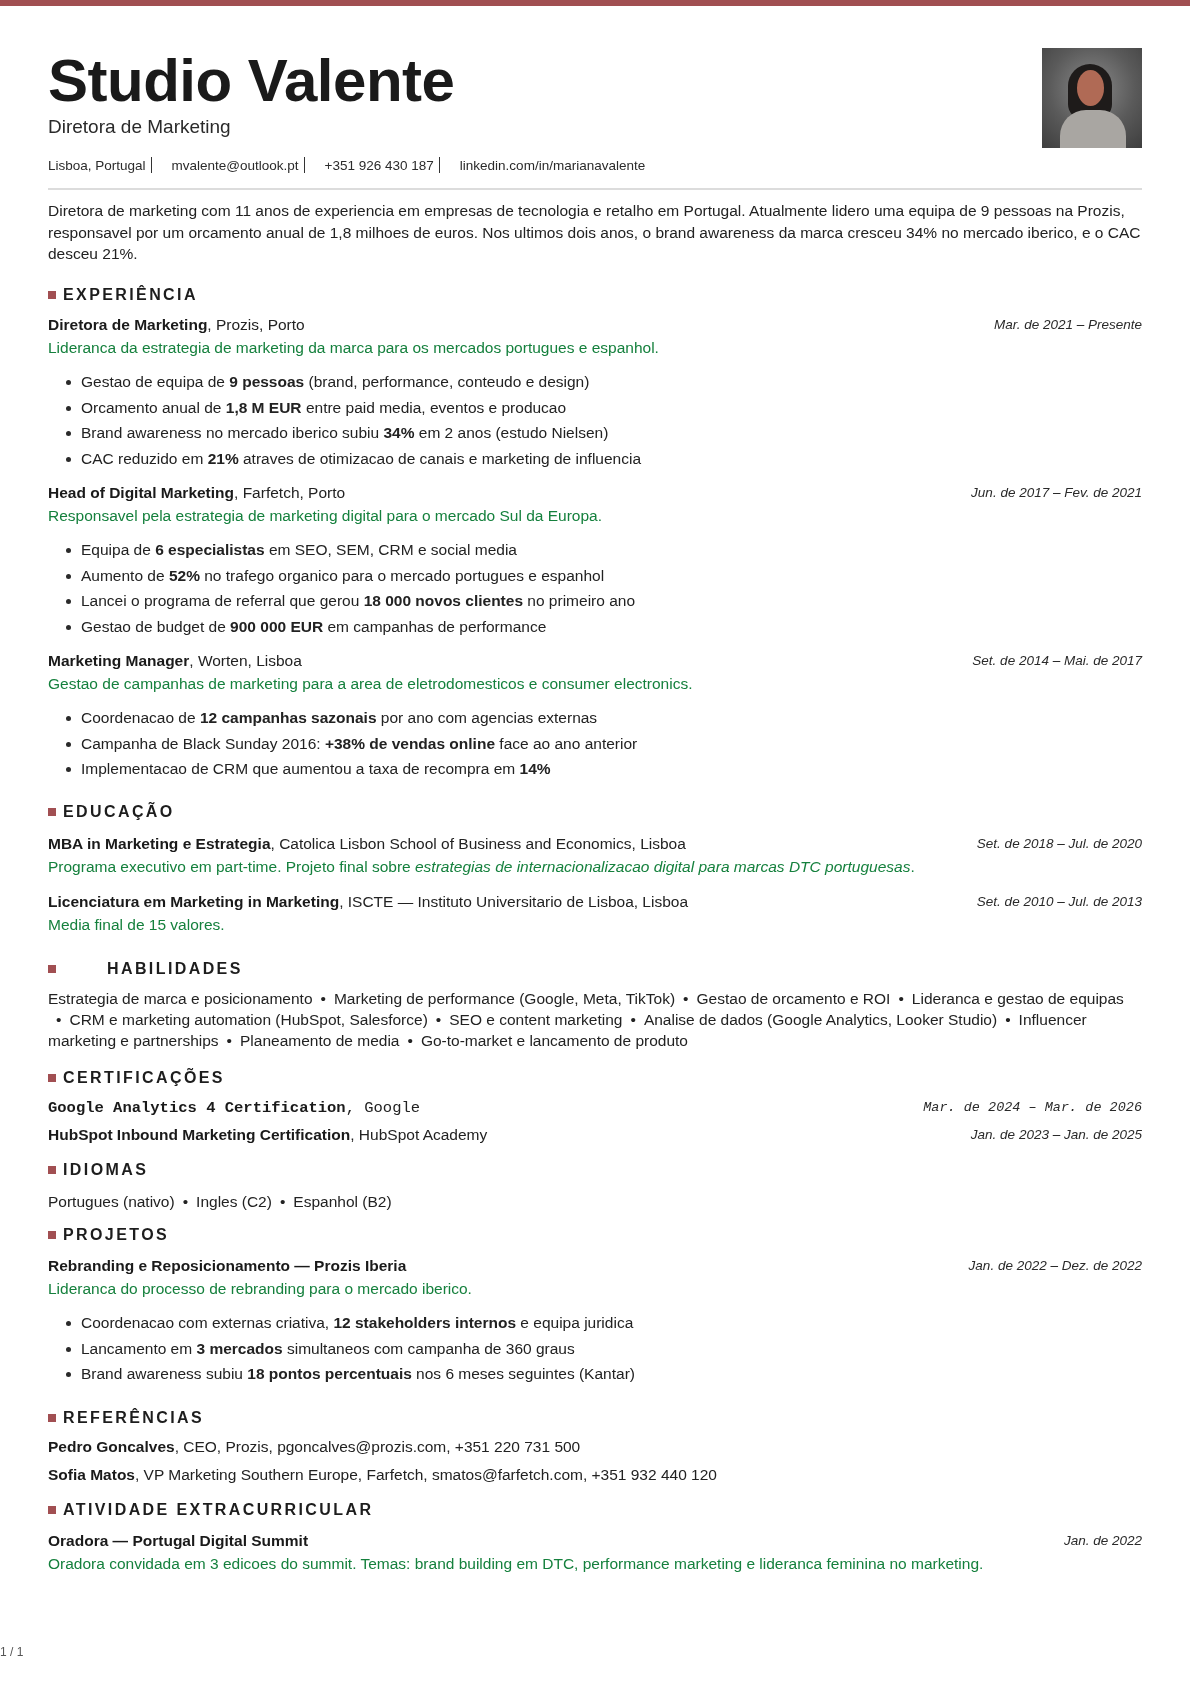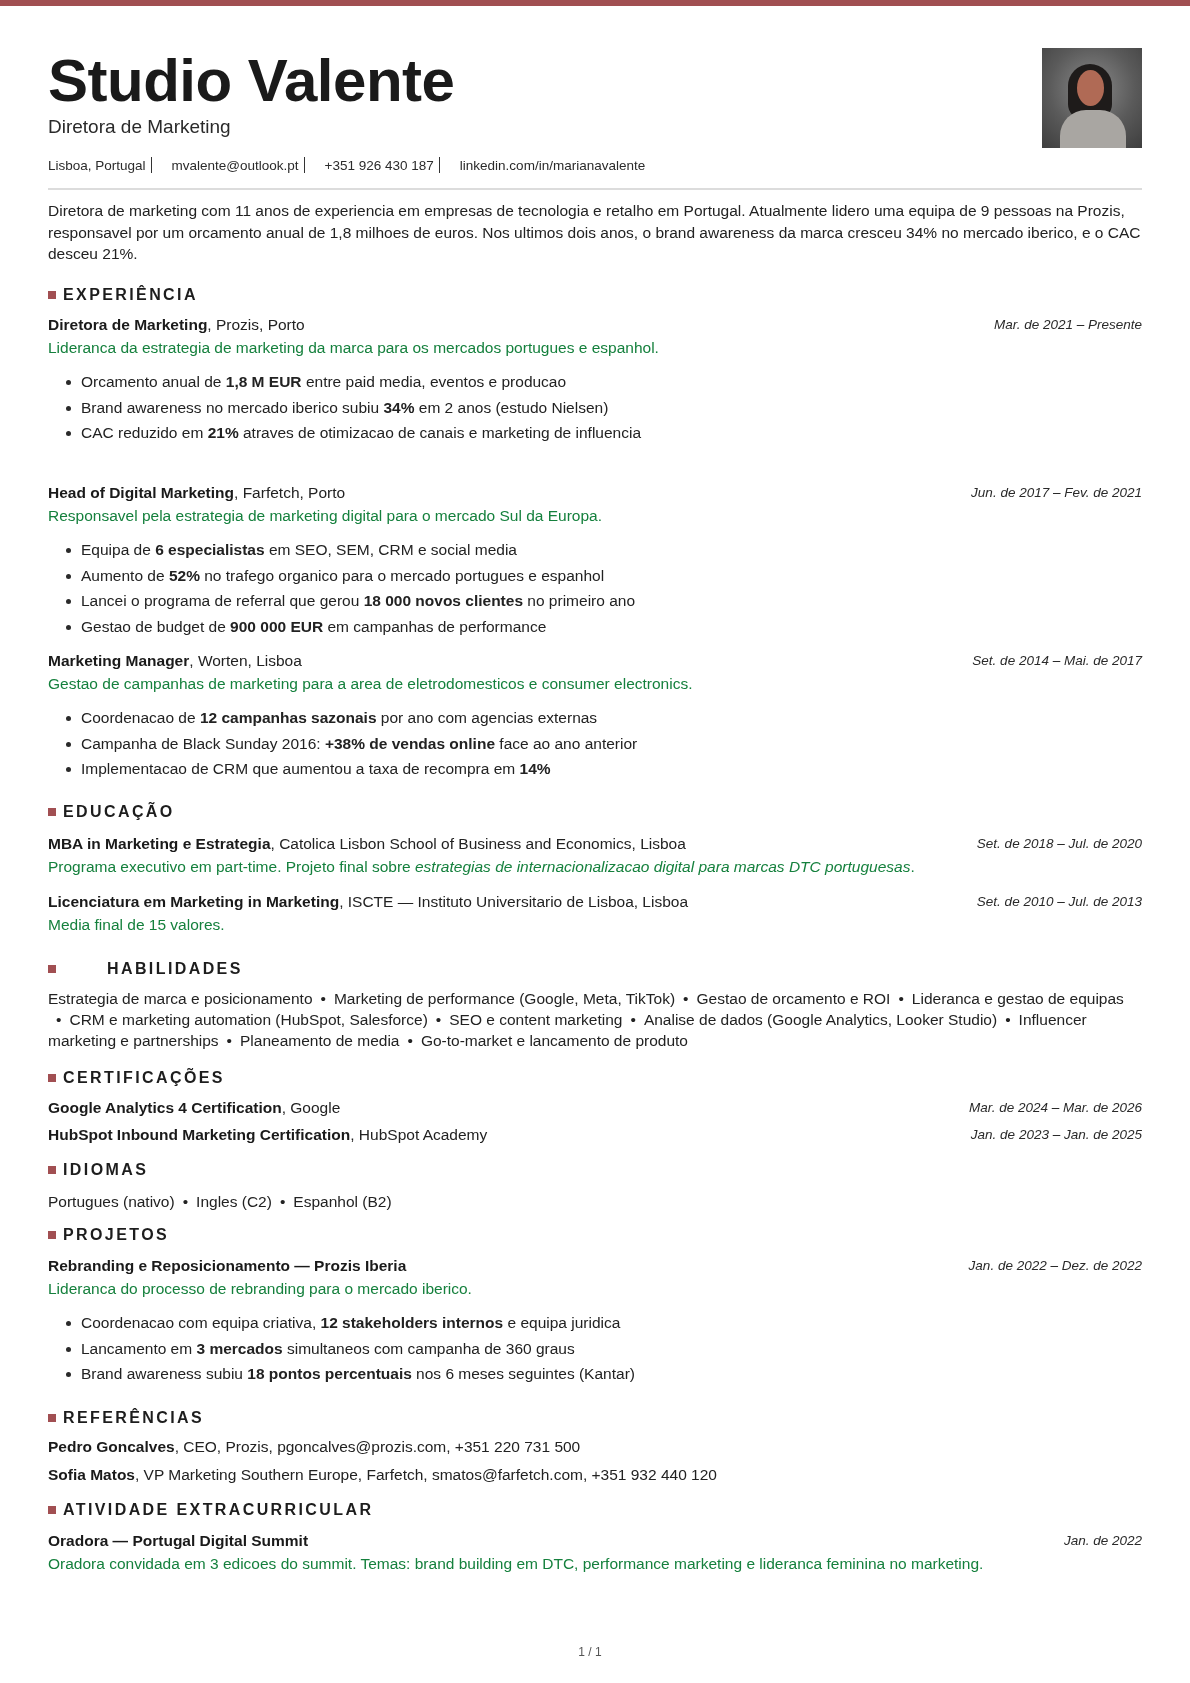--- a/index.html
+++ b/index.html
@@ -38,21 +38,21 @@
   .desc i { font-style: italic; }
 
   .bullets { position: absolute; left: 33px; list-style: none; font-size: 15.5px; color: #222; }
   .bullets li { position: relative; height: 25.5px; line-height: 21px; }
   .bullets li::before { content: ""; position: absolute; left: -15px; top: 9px; width: 5px; height: 5px; border-radius: 50%; background: #2a2a2a; }
   .bullets b { font-weight: 700; }
 
   .inline-list { position: absolute; left: 0; width: 1094px; font-size: 15.5px; line-height: 21px; color: #222; }
   .inline-list .dot { display: inline-block; margin: 0 8px; }
 
-  .footer { position: absolute; left: 0; width: 1180px; top: 1645px; text-align: center; font-size: 12px; color: #555; }
+  .footer { position: absolute; left: 0; width: 1180px; top: 1645px; text-align: left; font-size: 12px; color: #555; }
 </style>
 </head>
 <body>
 
 <div class="top-bar"></div>
 
 <div class="page">
 
   <div class="header">
     <div class="name">Studio Valente</div>
@@ -88,20 +88,21 @@
     <span class="marker"></span>
     <span>EXPERIÊNCIA</span>
   </div>
 
   <div class="row" style="top:316px;">
     <span class="title">Diretora de Marketing</span><span>, Prozis, Porto</span>
     <span class="date">Mar. de 2021 – Presente</span>
   </div>
   <div class="desc" style="top:339px;">Lideranca da estrategia de marketing da marca para os mercados portugues e espanhol.</div>
   <ul class="bullets" style="top:371px;">
+    <li><span>Gestao de equipa de </span><b>9 pessoas</b><span> (brand, performance, conteudo e design)</span></li>
     <li><span>Orcamento anual de </span><b>1,8 M EUR</b><span> entre paid media, eventos e producao</span></li>
     <li><span>Brand awareness no mercado iberico subiu </span><b>34%</b><span> em 2 anos (estudo Nielsen)</span></li>
     <li><span>CAC reduzido em </span><b>21%</b><span> atraves de otimizacao de canais e marketing de influencia</span></li>
   </ul>
 
   <div class="row" style="top:484px;">
     <span class="title">Head of Digital Marketing</span><span>, Farfetch, Porto</span>
     <span class="date">Jun. de 2017 – Fev. de 2021</span>
   </div>
   <div class="desc" style="top:507px;">Responsavel pela estrategia de marketing digital para o mercado Sul da Europa.</div>
@@ -145,21 +146,21 @@
     <span>HABILIDADES</span>
   </div>
   <div class="inline-list" style="top:988px;">
     <span>Estrategia de marca e posicionamento</span><span class="dot">•</span><span>Marketing de performance (Google, Meta, TikTok)</span><span class="dot">•</span><span>Gestao de orcamento e ROI</span><span class="dot">•</span><span>Lideranca e gestao de equipas</span><span class="dot">•</span><span>CRM e marketing automation (HubSpot, Salesforce)</span><span class="dot">•</span><span>SEO e content marketing</span><span class="dot">•</span><span>Analise de dados (Google Analytics, Looker Studio)</span><span class="dot">•</span><span>Influencer marketing e partnerships</span><span class="dot">•</span><span>Planeamento de media</span><span class="dot">•</span><span>Go-to-market e lancamento de produto</span>
   </div>
 
   <div class="section-title" style="top:1069px;">
     <span class="marker"></span>
     <span>CERTIFICAÇÕES</span>
   </div>
-  <div class="row" style="top:1099px;">
+  <div class="row" style="top:1099px;font-family:Liberation Mono, monospace;">
     <span class="title">Google Analytics 4 Certification</span><span>, Google</span>
     <span class="date">Mar. de 2024 – Mar. de 2026</span>
   </div>
   <div class="row" style="top:1126px;">
     <span class="title">HubSpot Inbound Marketing Certification</span><span>, HubSpot Academy</span>
     <span class="date">Jan. de 2023 – Jan. de 2025</span>
   </div>
 
   <div class="section-title" style="top:1161px;">
     <span class="marker"></span>
@@ -172,21 +173,21 @@
   <div class="section-title" style="top:1226px;">
     <span class="marker"></span>
     <span>PROJETOS</span>
   </div>
   <div class="row" style="top:1257px;">
     <span class="title">Rebranding e Reposicionamento — Prozis Iberia</span>
     <span class="date">Jan. de 2022 – Dez. de 2022</span>
   </div>
   <div class="desc" style="top:1280px;">Lideranca do processo de rebranding para o mercado iberico.</div>
   <ul class="bullets" style="top:1312px;">
-    <li><span>Coordenacao com equipa criativa, </span><b>12 stakeholders internos</b><span> e equipa juridica</span></li>
+    <li><span>Coordenacao com externas criativa, </span><b>12 stakeholders internos</b><span> e equipa juridica</span></li>
     <li><span>Lancamento em </span><b>3 mercados</b><span> simultaneos com campanha de 360 graus</span></li>
     <li><span>Brand awareness subiu </span><b>18 pontos percentuais</b><span> nos 6 meses seguintes (Kantar)</span></li>
   </ul>
 
   <div class="section-title" style="top:1409px;">
     <span class="marker"></span>
     <span>REFERÊNCIAS</span>
   </div>
   <div class="row" style="top:1438px;">
     <span class="title">Pedro Goncalves</span><span>, CEO, Prozis, pgoncalves@prozis.com, +351 220 731 500</span>

